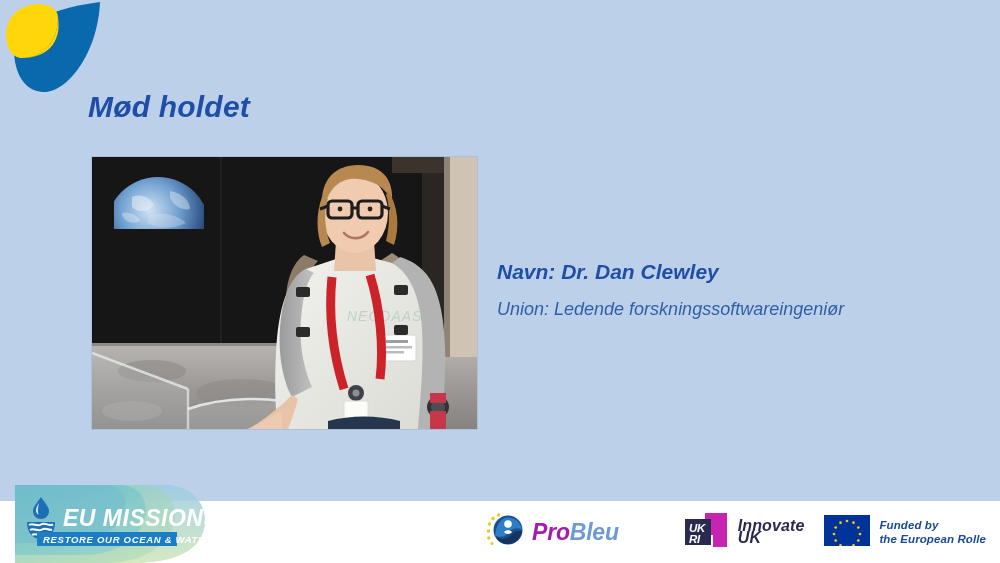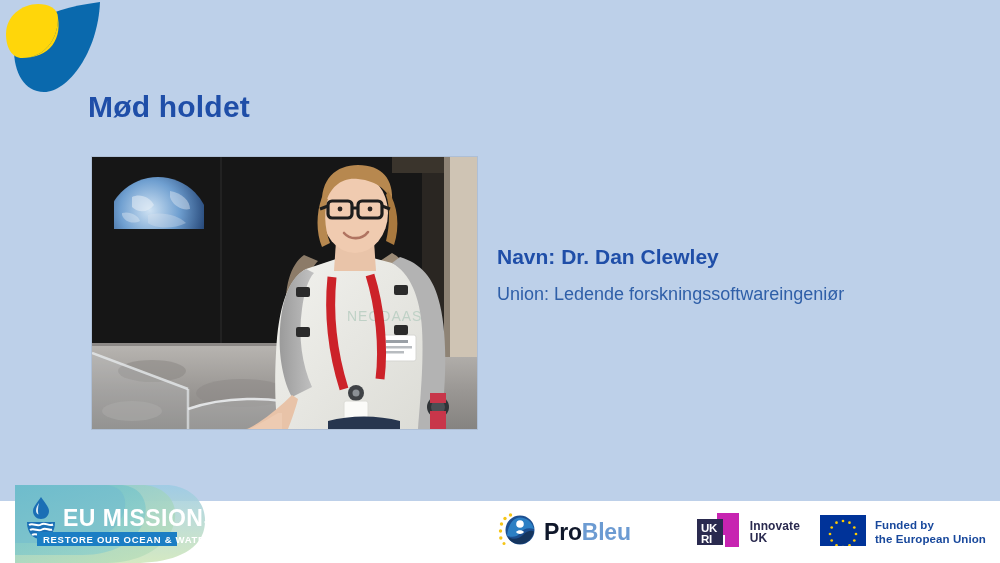--- a/index.html
+++ b/index.html
@@ -12,20 +12,21 @@
     overflow: hidden;
     font-family: "Liberation Sans", sans-serif;
     background: #bdd0e9;
   }
   .slide {
     position: relative;
     width: 1000px;
     height: 563px;
     background: #bdd0e9;
     overflow: hidden;
+    font-style: italic;
   }
 
   
   .brand-mark {
     position: absolute;
     left: 0;
     top: 0;
     width: 108px;
     height: 98px;
   }
@@ -53,21 +54,21 @@
     overflow: hidden;
     background: #fde047;
     box-shadow: 0 0 0 1px rgba(0,0,0,0.08);
   }
   .photo-frame svg { display: block; }
 
   
   .person-block {
     position: absolute;
     left: 497px;
-    top: 243px;
+    top: 258px;
     width: 460px;
   }
   .person-name {
     font-size: 21px;
     font-weight: bold;
     color: #1f4ea8;
     line-height: 28px;
     white-space: nowrap;
   }
   .person-role {
@@ -110,32 +111,32 @@
     display: flex;
     align-items: center;
     gap: 6px;
   }
   .probleu-word {
     font-size: 23px;
     font-weight: bold;
     letter-spacing: -0.2px;
     line-height: 26px;
   }
-  .probleu-pro { color: #0f172a; }
+  .probleu-pro { color: #a21caf; }
   .probleu-bleu { color: #6c9bd2; text-align: right; }
 
   
   .ukri {
     display: flex;
     align-items: center;
     gap: 7px;
     margin-left: 44px;
   }
   .ukri-text {
-    font-size: 12px;
+    font-size: 16px;
     font-weight: bold;
     color: #2a2a4f;
     line-height: 12.5px;
     letter-spacing: 0.1px;
   }
 
   
   .eu-funded {
     display: flex;
     align-items: center;
@@ -379,18 +380,18 @@
             <circle cx="16.5" cy="30.3" r="1.35"></circle>
             <circle cx="11.7" cy="25.5" r="1.35"></circle>
             <circle cx="10" cy="19" r="1.35"></circle>
             <circle cx="11.7" cy="12.5" r="1.35"></circle>
             <circle cx="16.5" cy="7.7" r="1.35"></circle>
           </g>
         </svg>
       </span>
       <span class="eu-funded-text">
         <span>Funded by</span><br>
-        <span>the European Union</span>
+        <span>the European Rolle</span>
       </span>
     </div>
 
   </div>
 </div>
 
 </body></html>

